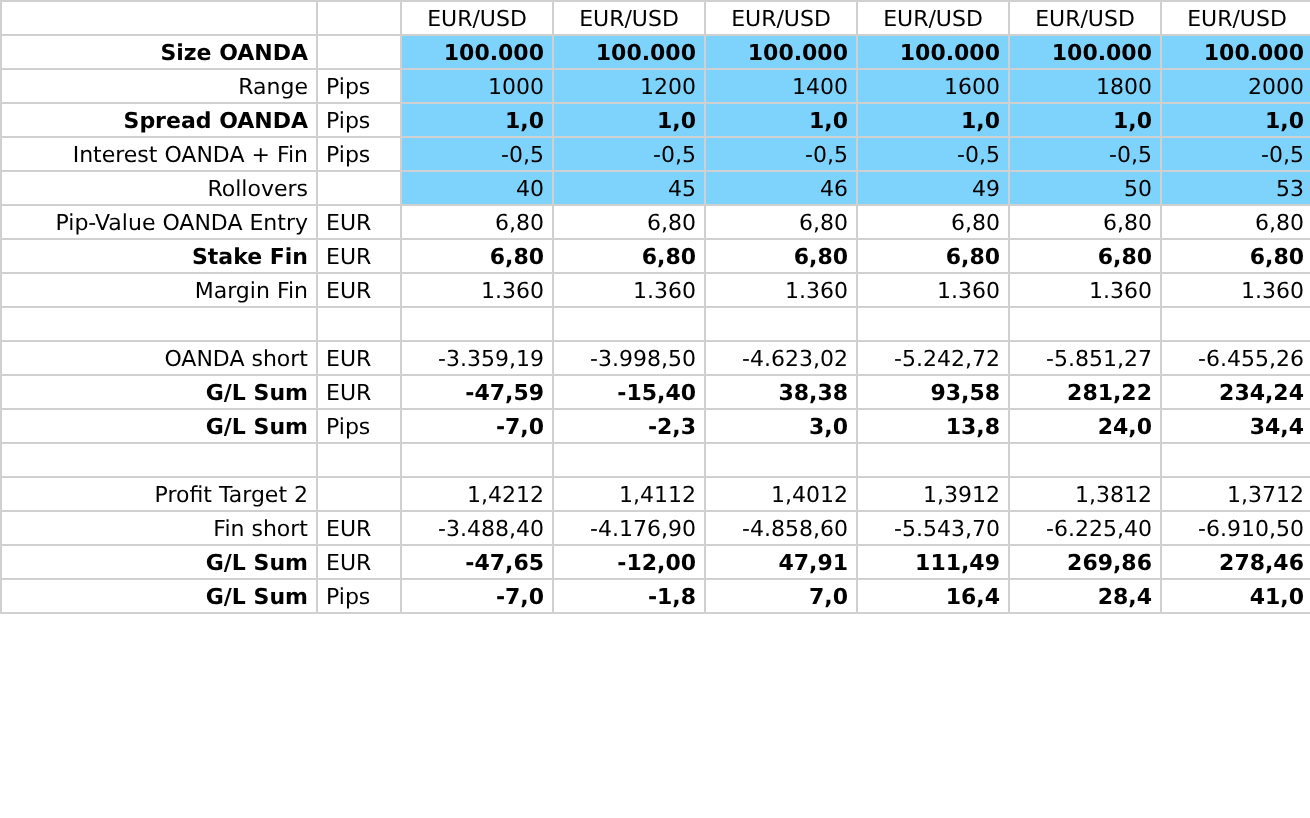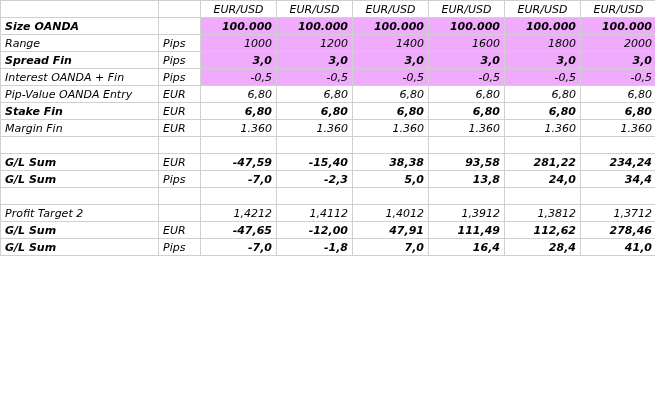--- a/index.html
+++ b/index.html
@@ -11,21 +11,20 @@
     font-family: "DejaVu Sans", "Liberation Sans", sans-serif;
     font-size: 11px;
     color: #000000;
   }
   #sheet {
     width: 655px;
     height: 348px;
     position: relative;
     overflow: hidden;
     box-sizing: border-box;
-    font-style: italic;
   }
   table.grid {
     border-collapse: collapse;
     table-layout: fixed;
     width: 655px;
   }
   table.grid td {
     border: 1px solid #d0d0d0;
     height: 17px;
     padding: 0 4px;
@@ -33,27 +32,27 @@
     white-space: nowrap;
     font-size: 11px;
     line-height: 15px;
     box-sizing: border-box;
   }
   
   col.c-label { width: 158px; }
   col.c-unit  { width: 42px; }
   col.c-val   { width: 76px; }
 
-  td.label { text-align: left; }
+  td.label { text-align: right; }
   td.unit  { text-align: left; }
   td.num   { text-align: right; }
   td.ctr   { text-align: center; }
 
   .bold { font-weight: bold; }
-  .green-bg { background: #f0abfc; }
+  .green-bg { background: #7dd3fc; }
   .white-bg { background: #ffffff; }
   .hdr td { text-align: center; }
 </style>
 </head>
 <body>
 
 <div id="sheet">
   <table class="grid">
     <colgroup>
       <col class="c-label">
@@ -90,40 +89,50 @@
           <td class="label white-bg">Range</td>
           <td class="unit white-bg">Pips</td>
           <td class="num green-bg">1000</td>
           <td class="num green-bg">1200</td>
           <td class="num green-bg">1400</td>
           <td class="num green-bg">1600</td>
           <td class="num green-bg">1800</td>
           <td class="num green-bg">2000</td>
         </tr>
         <tr>
-          <td class="label white-bg bold">Spread Fin</td>
-          <td class="unit white-bg">Pips</td>
-          <td class="num green-bg bold">3,0</td>
-          <td class="num green-bg bold">3,0</td>
-          <td class="num green-bg bold">3,0</td>
-          <td class="num green-bg bold">3,0</td>
-          <td class="num green-bg bold">3,0</td>
-          <td class="num green-bg bold">3,0</td>
+          <td class="label white-bg bold">Spread OANDA</td>
+          <td class="unit white-bg">Pips</td>
+          <td class="num green-bg bold">1,0</td>
+          <td class="num green-bg bold">1,0</td>
+          <td class="num green-bg bold">1,0</td>
+          <td class="num green-bg bold">1,0</td>
+          <td class="num green-bg bold">1,0</td>
+          <td class="num green-bg bold">1,0</td>
         </tr>
         <tr>
           <td class="label white-bg">Interest OANDA + Fin</td>
           <td class="unit white-bg">Pips</td>
           <td class="num green-bg">-0,5</td>
           <td class="num green-bg">-0,5</td>
           <td class="num green-bg">-0,5</td>
           <td class="num green-bg">-0,5</td>
           <td class="num green-bg">-0,5</td>
           <td class="num green-bg">-0,5</td>
         </tr>
         <tr>
+          <td class="label white-bg">Rollovers</td>
+          <td class="unit white-bg"></td>
+          <td class="num green-bg">40</td>
+          <td class="num green-bg">45</td>
+          <td class="num green-bg">46</td>
+          <td class="num green-bg">49</td>
+          <td class="num green-bg">50</td>
+          <td class="num green-bg">53</td>
+        </tr>
+        <tr>
           <td class="label white-bg">Pip-Value OANDA Entry</td>
           <td class="unit white-bg">EUR</td>
           <td class="num white-bg">6,80</td>
           <td class="num white-bg">6,80</td>
           <td class="num white-bg">6,80</td>
           <td class="num white-bg">6,80</td>
           <td class="num white-bg">6,80</td>
           <td class="num white-bg">6,80</td>
         </tr>
         <tr>
@@ -148,37 +157,47 @@
         </tr>
         <tr>
           <td class="label white-bg"></td>
           <td class="unit white-bg"></td>
           <td class="num white-bg"></td>
           <td class="num white-bg"></td>
           <td class="num white-bg"></td>
           <td class="num white-bg"></td>
           <td class="num white-bg"></td>
           <td class="num white-bg"></td>
+        </tr>
+        <tr>
+          <td class="label white-bg">OANDA short</td>
+          <td class="unit white-bg">EUR</td>
+          <td class="num white-bg">-3.359,19</td>
+          <td class="num white-bg">-3.998,50</td>
+          <td class="num white-bg">-4.623,02</td>
+          <td class="num white-bg">-5.242,72</td>
+          <td class="num white-bg">-5.851,27</td>
+          <td class="num white-bg">-6.455,26</td>
         </tr>
         <tr>
           <td class="label white-bg bold">G/L Sum</td>
           <td class="unit white-bg">EUR</td>
           <td class="num white-bg bold">-47,59</td>
           <td class="num white-bg bold">-15,40</td>
           <td class="num white-bg bold">38,38</td>
           <td class="num white-bg bold">93,58</td>
           <td class="num white-bg bold">281,22</td>
           <td class="num white-bg bold">234,24</td>
         </tr>
         <tr>
           <td class="label white-bg bold">G/L Sum</td>
           <td class="unit white-bg">Pips</td>
           <td class="num white-bg bold">-7,0</td>
           <td class="num white-bg bold">-2,3</td>
-          <td class="num white-bg bold">5,0</td>
+          <td class="num white-bg bold">3,0</td>
           <td class="num white-bg bold">13,8</td>
           <td class="num white-bg bold">24,0</td>
           <td class="num white-bg bold">34,4</td>
         </tr>
         <tr>
           <td class="label white-bg"></td>
           <td class="unit white-bg"></td>
           <td class="num white-bg"></td>
           <td class="num white-bg"></td>
           <td class="num white-bg"></td>
@@ -190,27 +209,37 @@
           <td class="label white-bg">Profit Target 2</td>
           <td class="unit white-bg"></td>
           <td class="num white-bg">1,4212</td>
           <td class="num white-bg">1,4112</td>
           <td class="num white-bg">1,4012</td>
           <td class="num white-bg">1,3912</td>
           <td class="num white-bg">1,3812</td>
           <td class="num white-bg">1,3712</td>
         </tr>
         <tr>
+          <td class="label white-bg">Fin short</td>
+          <td class="unit white-bg">EUR</td>
+          <td class="num white-bg">-3.488,40</td>
+          <td class="num white-bg">-4.176,90</td>
+          <td class="num white-bg">-4.858,60</td>
+          <td class="num white-bg">-5.543,70</td>
+          <td class="num white-bg">-6.225,40</td>
+          <td class="num white-bg">-6.910,50</td>
+        </tr>
+        <tr>
           <td class="label white-bg bold">G/L Sum</td>
           <td class="unit white-bg">EUR</td>
           <td class="num white-bg bold">-47,65</td>
           <td class="num white-bg bold">-12,00</td>
           <td class="num white-bg bold">47,91</td>
           <td class="num white-bg bold">111,49</td>
-          <td class="num white-bg bold">112,62</td>
+          <td class="num white-bg bold">269,86</td>
           <td class="num white-bg bold">278,46</td>
         </tr>
         <tr>
           <td class="label white-bg bold">G/L Sum</td>
           <td class="unit white-bg">Pips</td>
           <td class="num white-bg bold">-7,0</td>
           <td class="num white-bg bold">-1,8</td>
           <td class="num white-bg bold">7,0</td>
           <td class="num white-bg bold">16,4</td>
           <td class="num white-bg bold">28,4</td>

